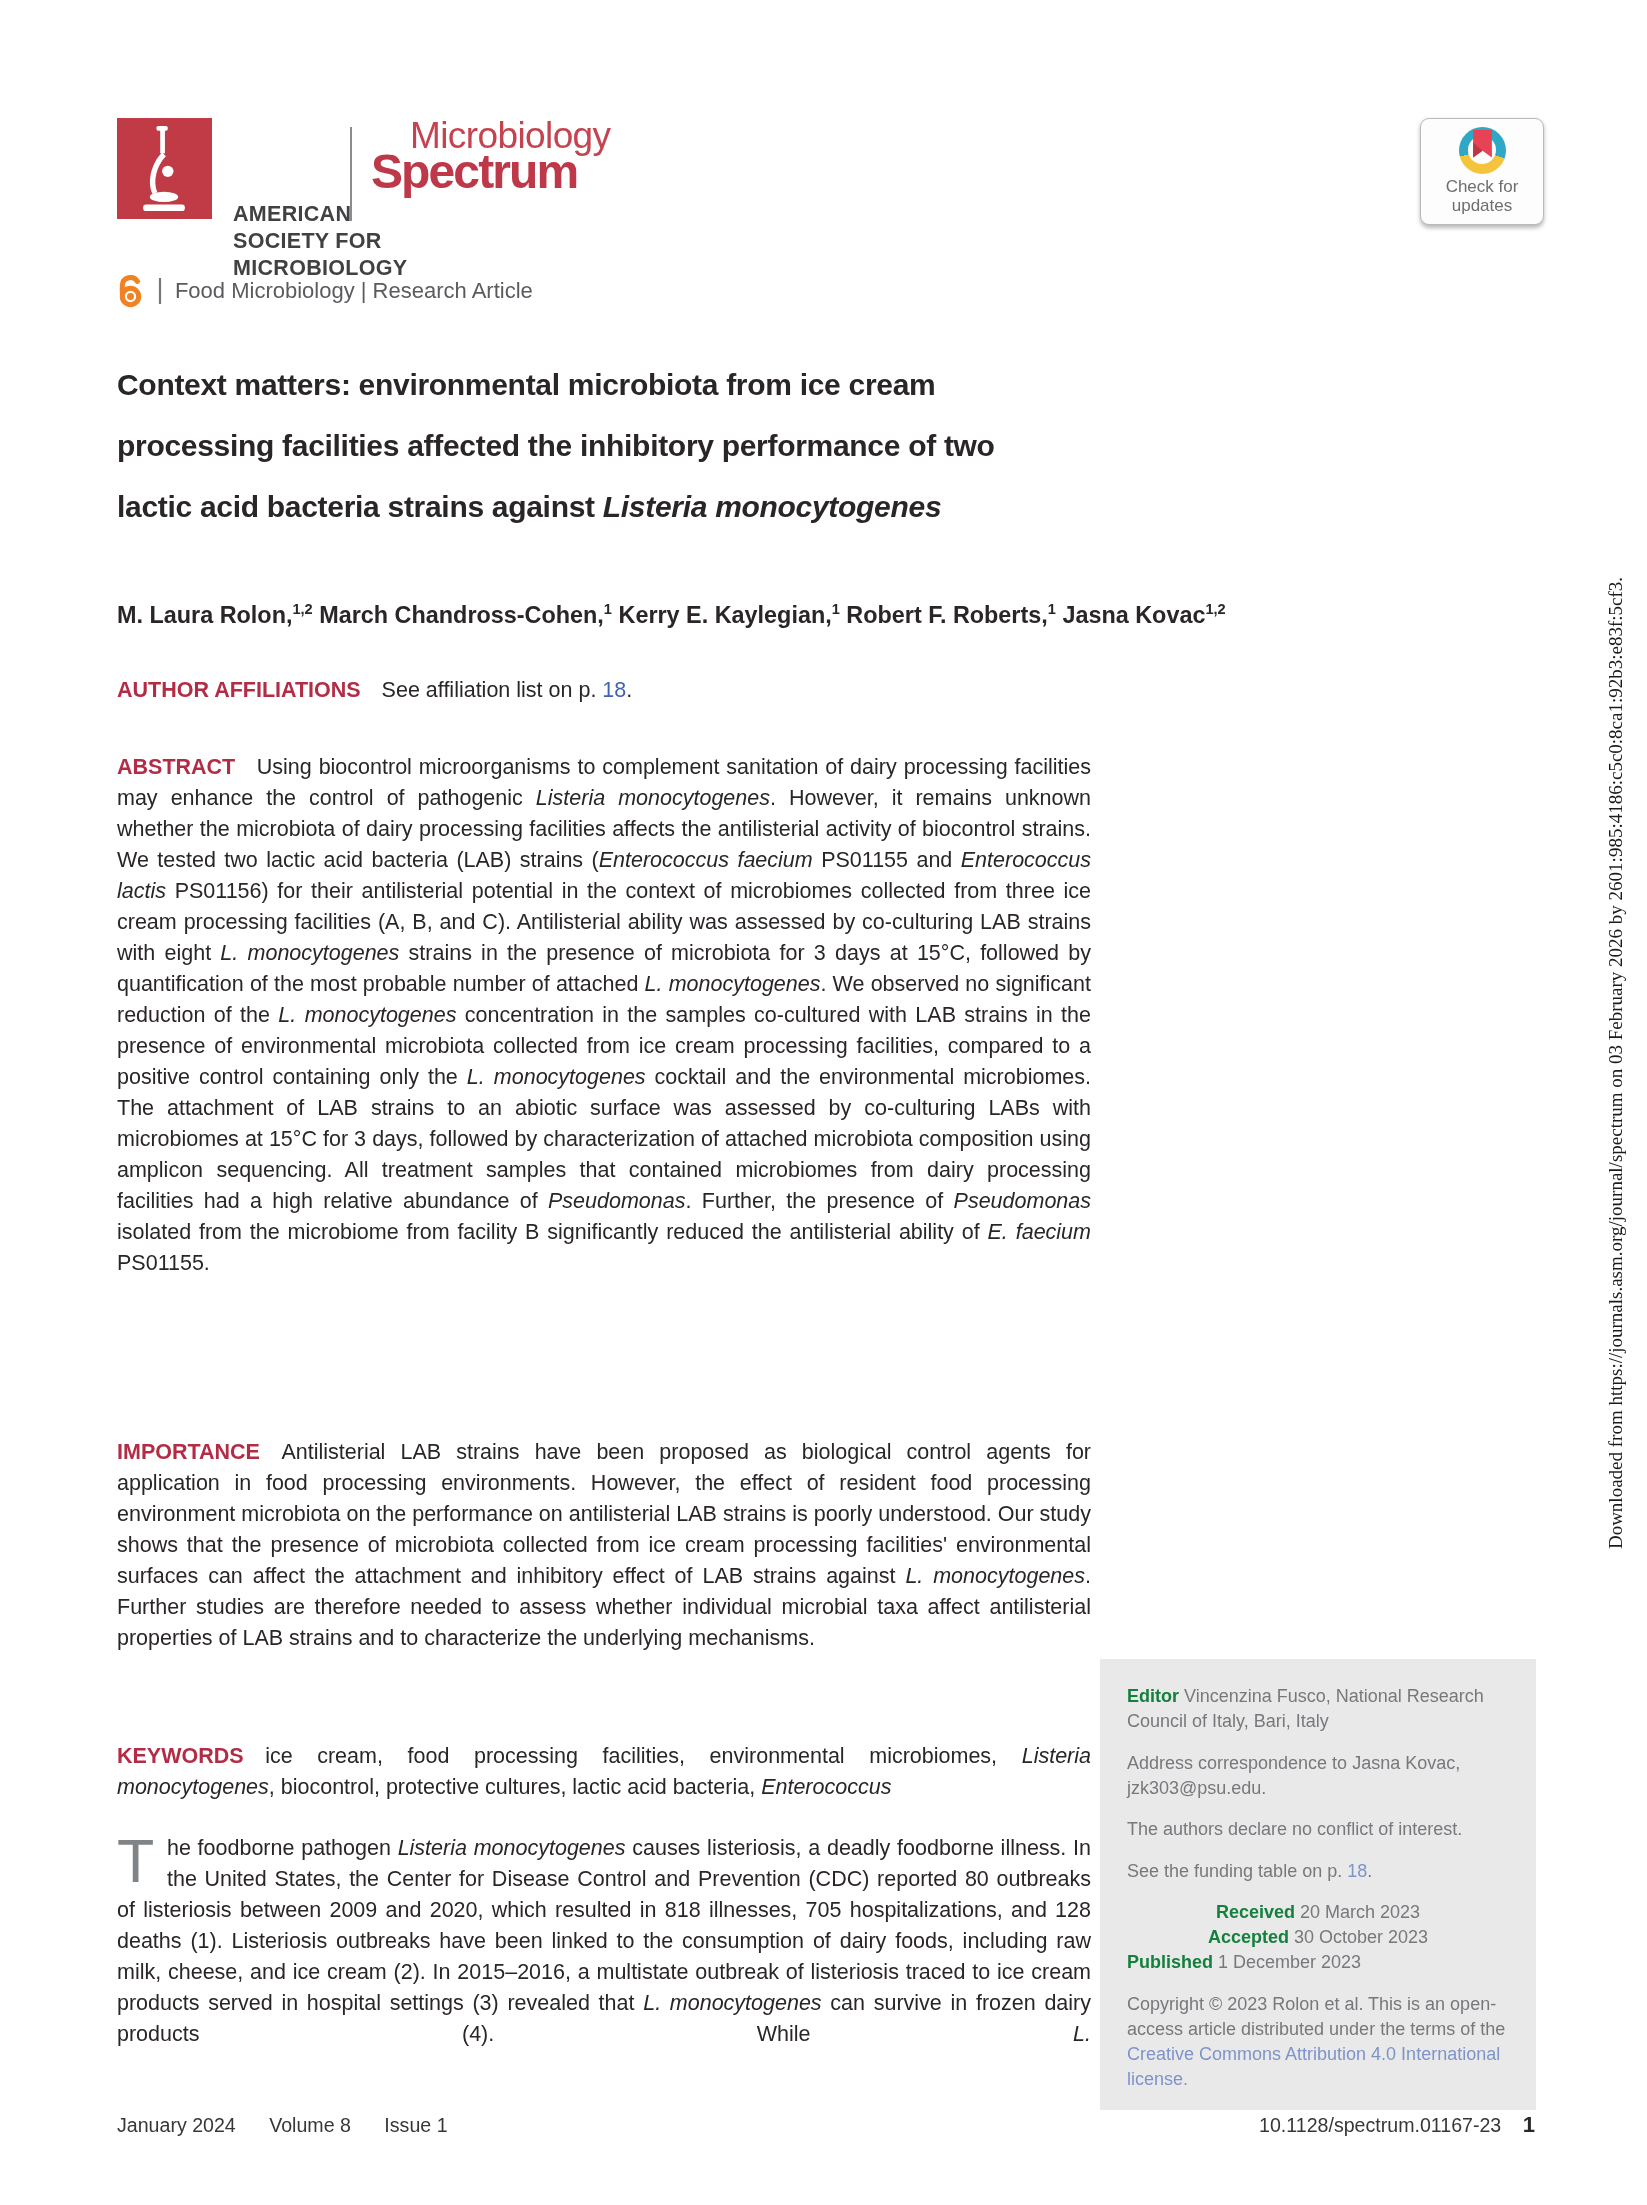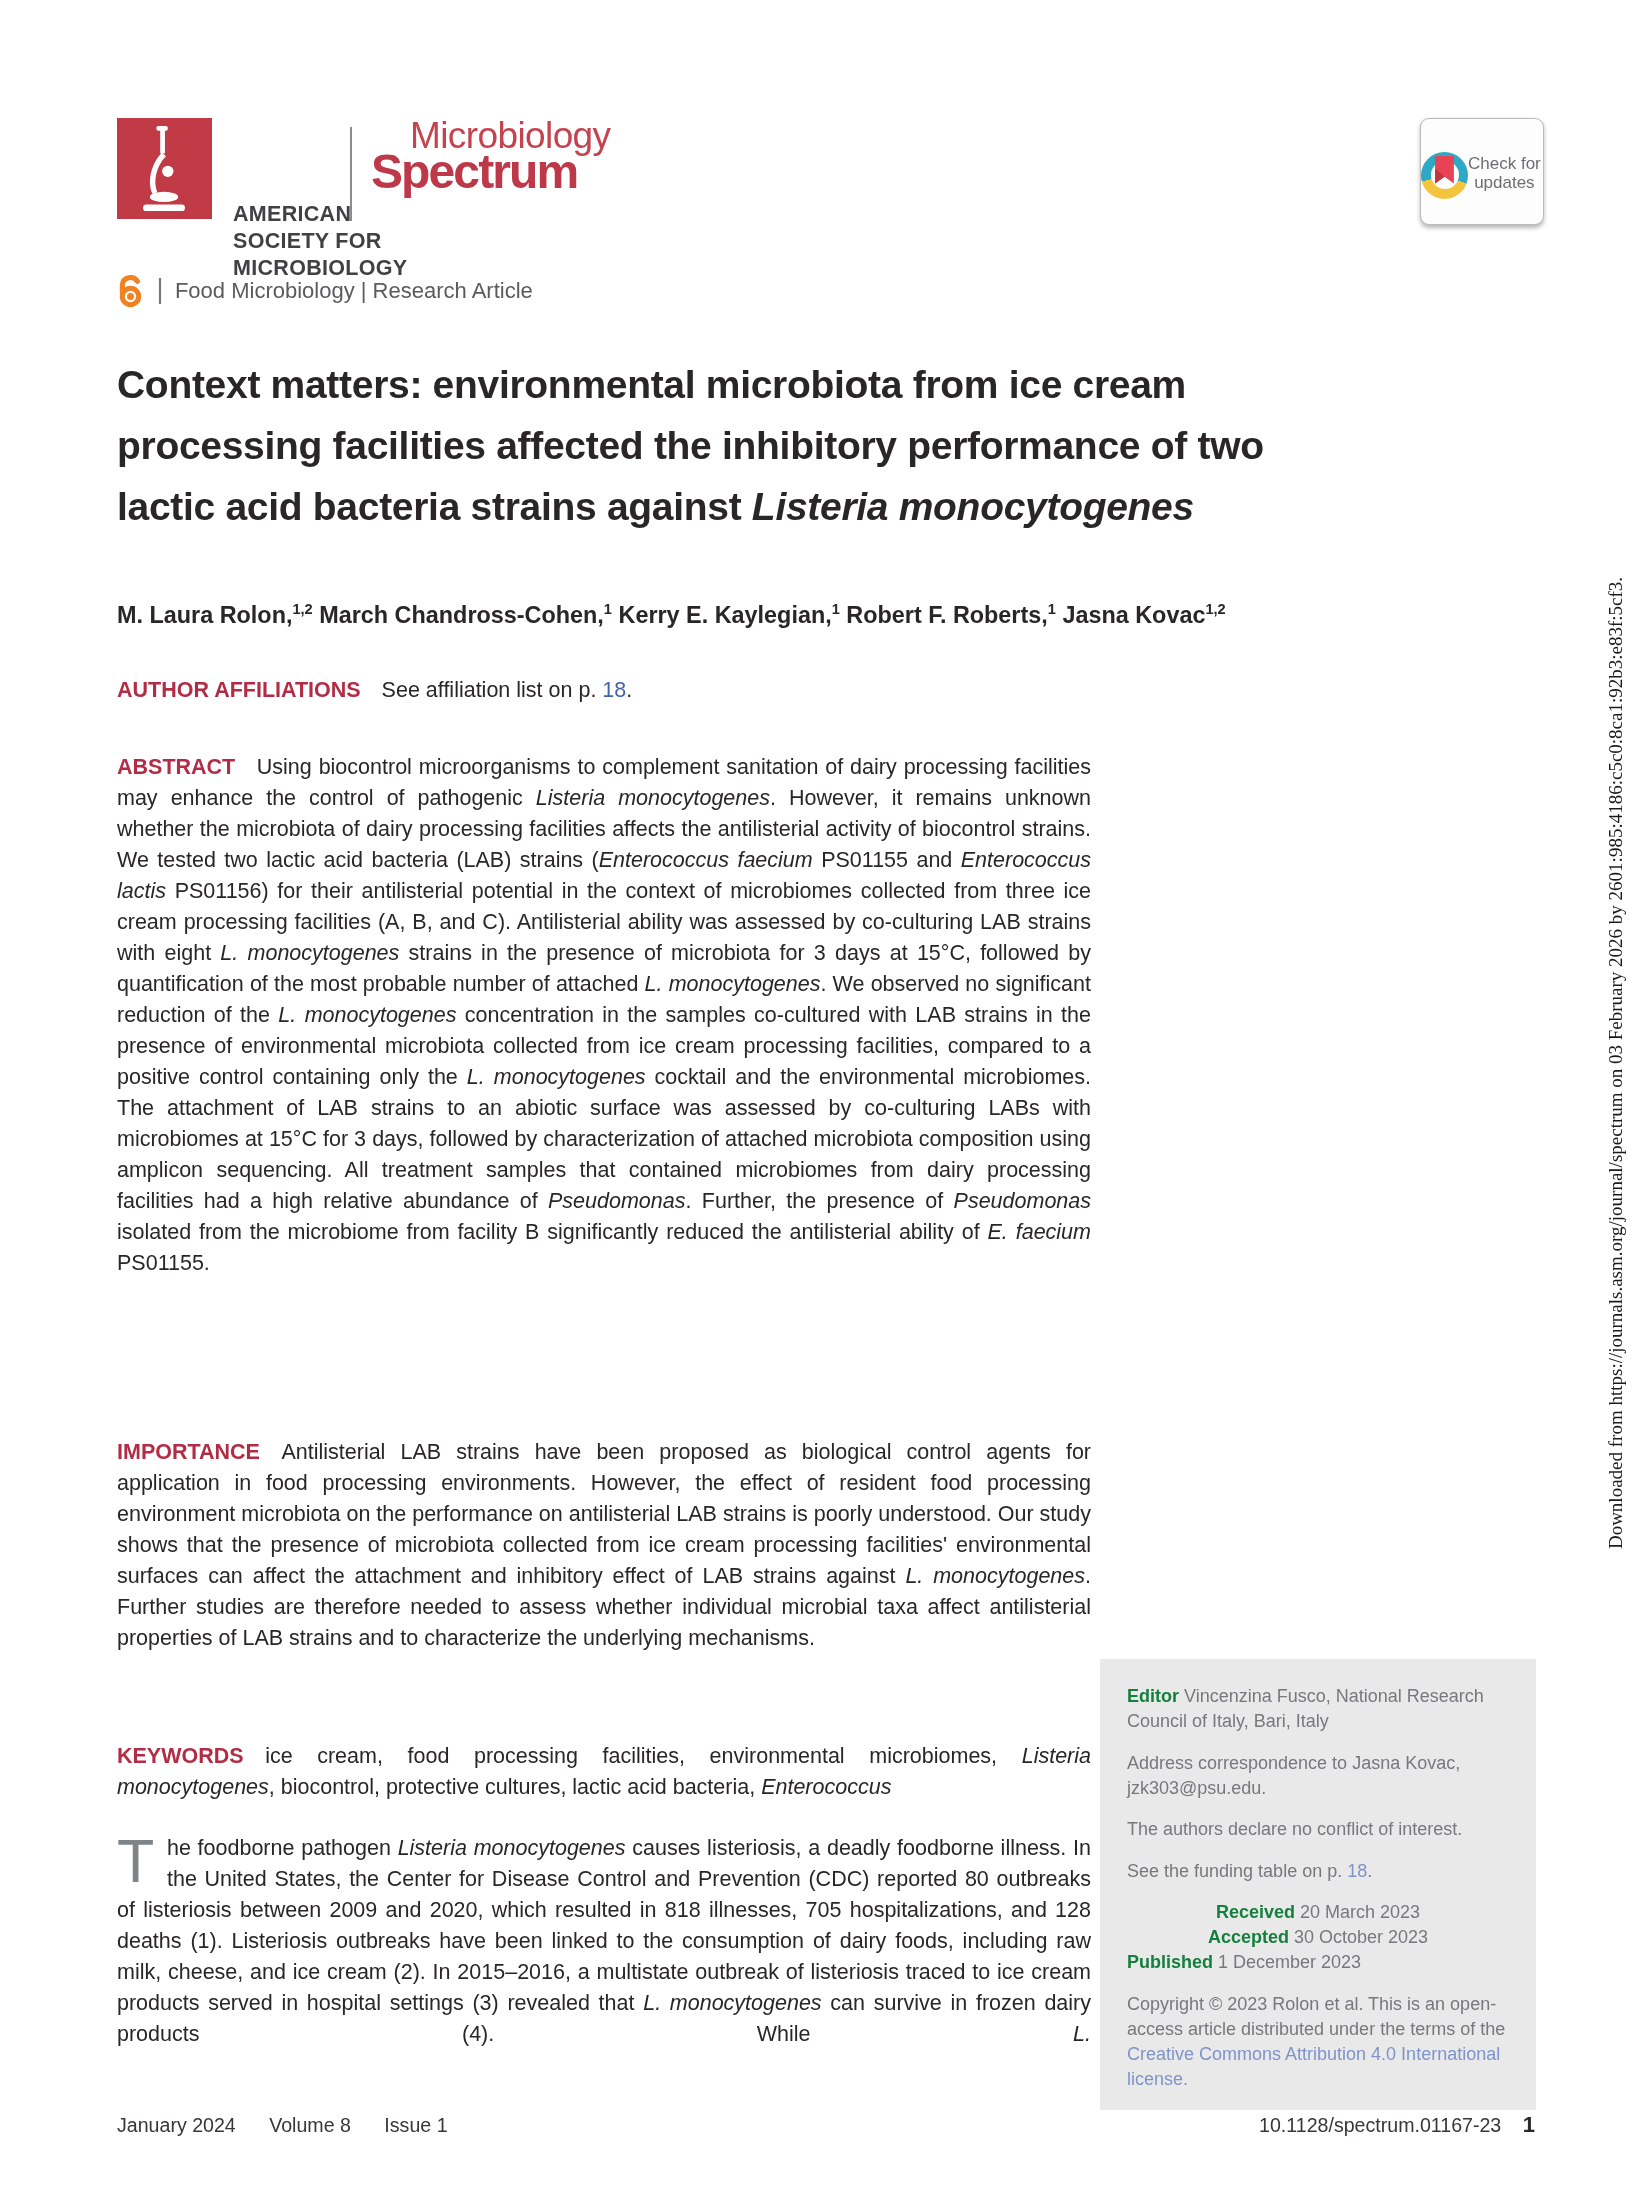--- a/index.html
+++ b/index.html
@@ -11,36 +11,36 @@
   .logo-square svg{position:absolute;left:11.4px;top:6.3px;}
   .asm-name{position:absolute;left:233px;top:153px;font-size:21.5px;font-weight:700;color:#414042;
             line-height:27px;letter-spacing:0.3px;margin-top:48px;}
   .logo-divider{position:absolute;left:350px;top:127px;width:1.9px;height:94px;background:#8a8c8e;}
   .wordmark{position:absolute;left:371px;top:117px;line-height:1;}
   .wm-1{display:block;padding-left:39px;font-size:37px;font-weight:400;color:#c5434f;letter-spacing:-0.6px;}
   .wm-2{display:block;margin-top:-6.3px;font-size:48px;font-weight:700;color:#bd3848;letter-spacing:-1.9px;}
 
   .check-badge{position:absolute;left:1420px;top:118px;width:122px;height:105px;background:#fdfdfd;
                border:1.9px solid #b9babc;border-radius:9px;box-shadow:0 2.5px 4.4px rgba(0,0,0,.28);
-               display:flex;flex-direction:row;align-items:center;justify-content:flex-start;cursor:pointer;}
+               display:flex;flex-direction:column;align-items:center;justify-content:flex-start;cursor:pointer;}
   .cu-iconwrap{position:relative;width:47px;height:47px;margin-top:7.6px;}
   .cu-ring{position:absolute;inset:0;border-radius:50%;
            background:conic-gradient(from 255deg,#2fa8c5 0deg 215deg,#f3c43c 215deg 360deg);}
   .cu-hole{position:absolute;left:9.5px;top:9.5px;width:28px;height:28px;border-radius:50%;background:#fdfdfd;}
   .cu-bookmark{position:absolute;left:14px;top:3.8px;}
   .cu-label{font-size:17px;line-height:19px;color:#6d6e71;text-align:center;margin-top:3.8px;}
 
   
   .section-line{position:absolute;left:116px;top:274px;display:flex;align-items:center;}
   .oa-icon{width:29px;height:33px;margin-right:9px;}
   .sec-pipe{font-size:27px;font-weight:300;color:#77787b;margin:0 11.4px 3.8px 2.5px;}
   .sec-text{font-size:22px;color:#5a5b5e;}
 
   
-  .title{position:absolute;left:117px;top:354px;width:1381px;font-size:39px;font-weight:700;
+  .title{position:absolute;left:117px;top:354px;width:1381px;font-size:30px;font-weight:700;
          color:#2a2627;line-height:61px;letter-spacing:-0.3px;}
   .authors{position:absolute;left:117px;top:602px;width:1381px;font-size:23.4px;font-weight:700;color:#2a2627;}
   .affil{position:absolute;left:117px;top:678px;width:1077px;font-size:21.5px;color:#2a2627;}
 
   
   .para{position:absolute;left:117px;width:974px;font-size:21.5px;line-height:31px;
         text-align:justify;color:#2a2627;}
   .abstract{top:737px;margin-top:15px;}
   .importance{top:1415px;}
   .keywords{top:1719px;}

